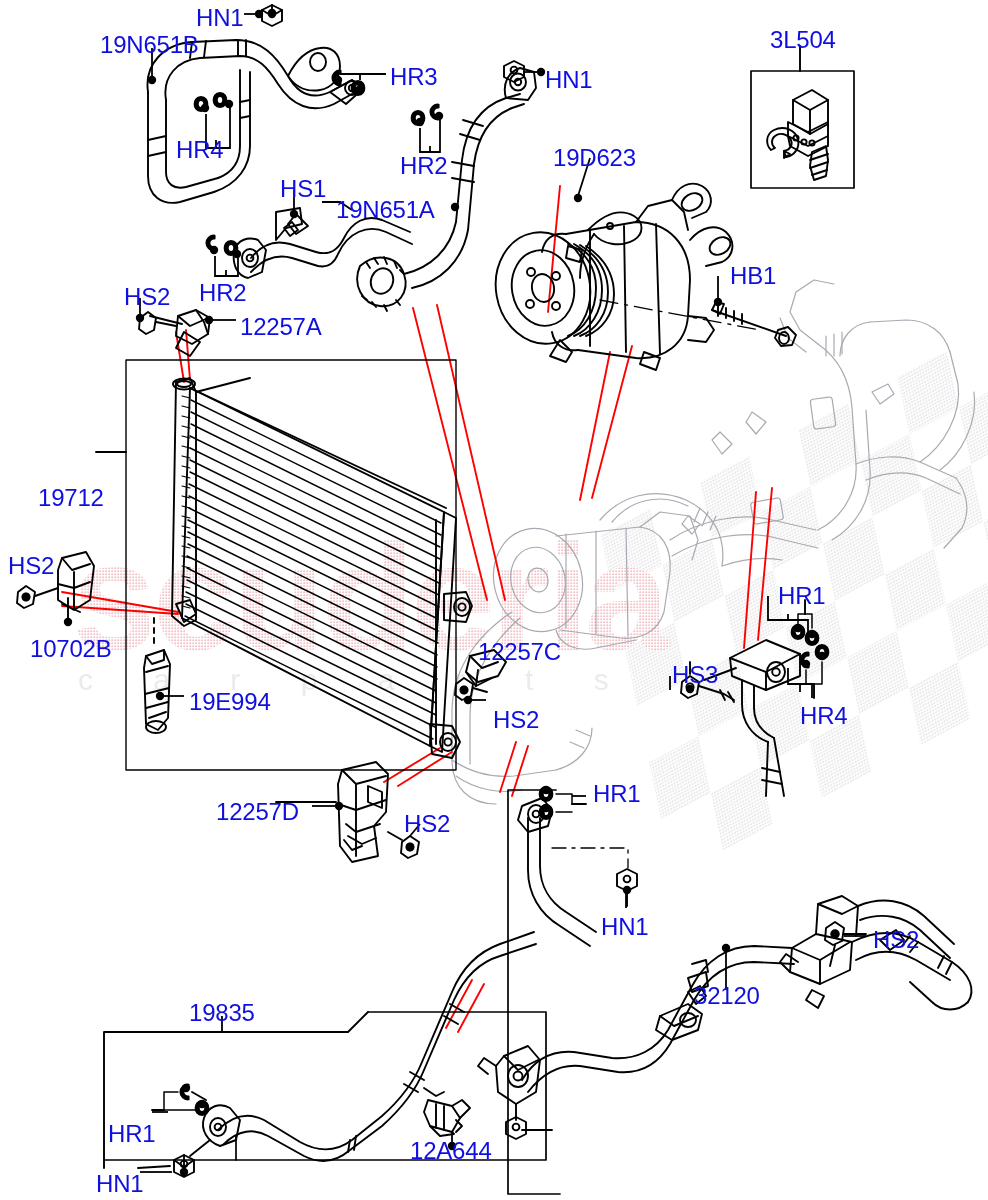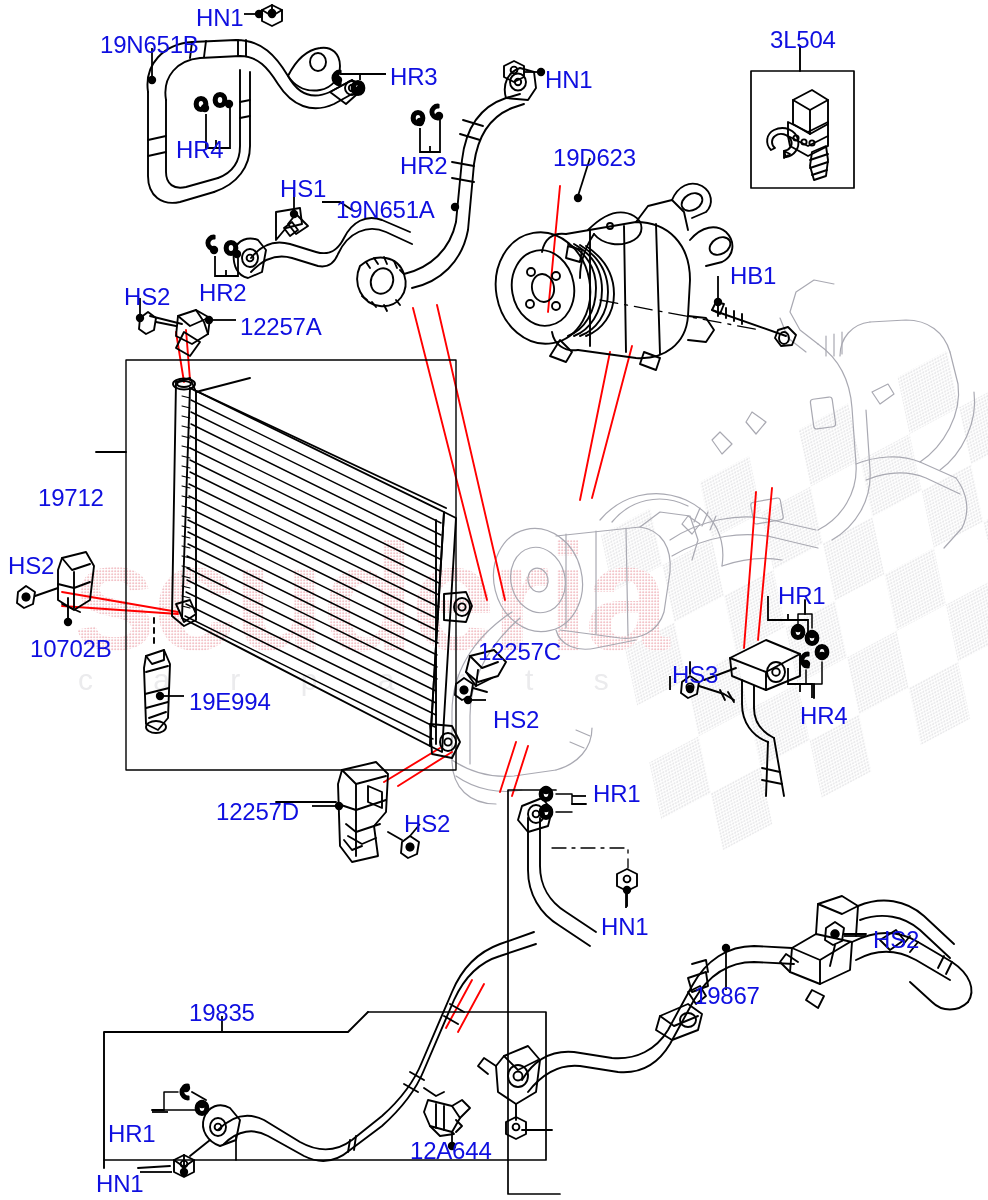--- a/index.html
+++ b/index.html
@@ -678,20 +678,20 @@
       <div class="lbl" style="left: 478px; top: 640px;">12257C</div>
       <div class="lbl" style="left: 672px; top: 663px;">HS3</div>
       <div class="lbl" style="left: 189px; top: 690px;">19E994</div>
       <div class="lbl" style="left: 493px; top: 708px;">HS2</div>
       <div class="lbl" style="left: 800px; top: 704px;">HR4</div>
       <div class="lbl" style="left: 216px; top: 800px;">12257D</div>
       <div class="lbl" style="left: 593px; top: 782px;">HR1</div>
       <div class="lbl" style="left: 404px; top: 812px;">HS2</div>
       <div class="lbl" style="left: 601px; top: 915px;">HN1</div>
       <div class="lbl" style="left: 873px; top: 928px;">HS2</div>
-      <div class="lbl" style="left: 694px; top: 984px;">19867</div>
+      <div class="lbl" style="left: 694px; top: 984px;">32120</div>
       <div class="lbl" style="left: 189px; top: 1001px;">19835</div>
       <div class="lbl" style="left: 108px; top: 1122px;">HR1</div>
       <div class="lbl" style="left: 410px; top: 1139px;">12A644</div>
       <div class="lbl" style="left: 96px; top: 1172px;">HN1</div>
     </div>
 
 </div>
 
 </body></html>

